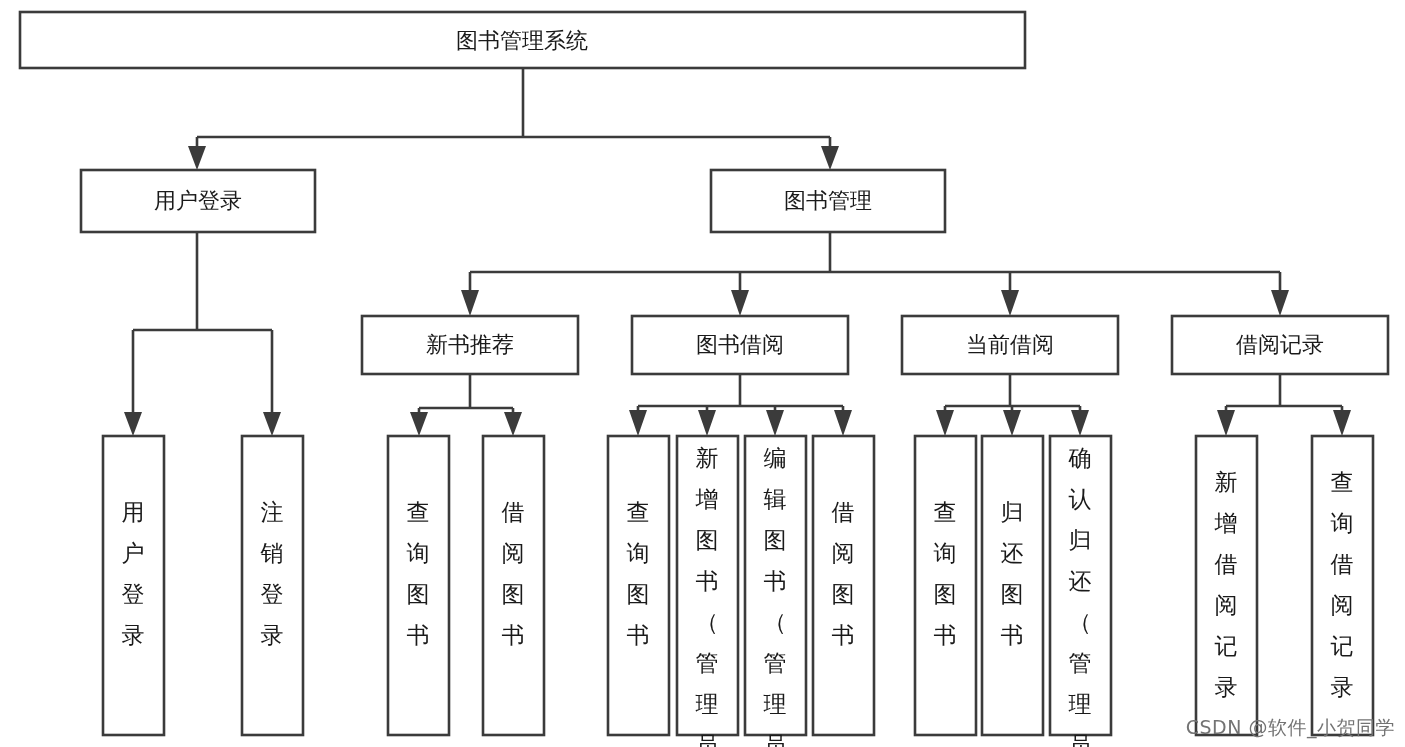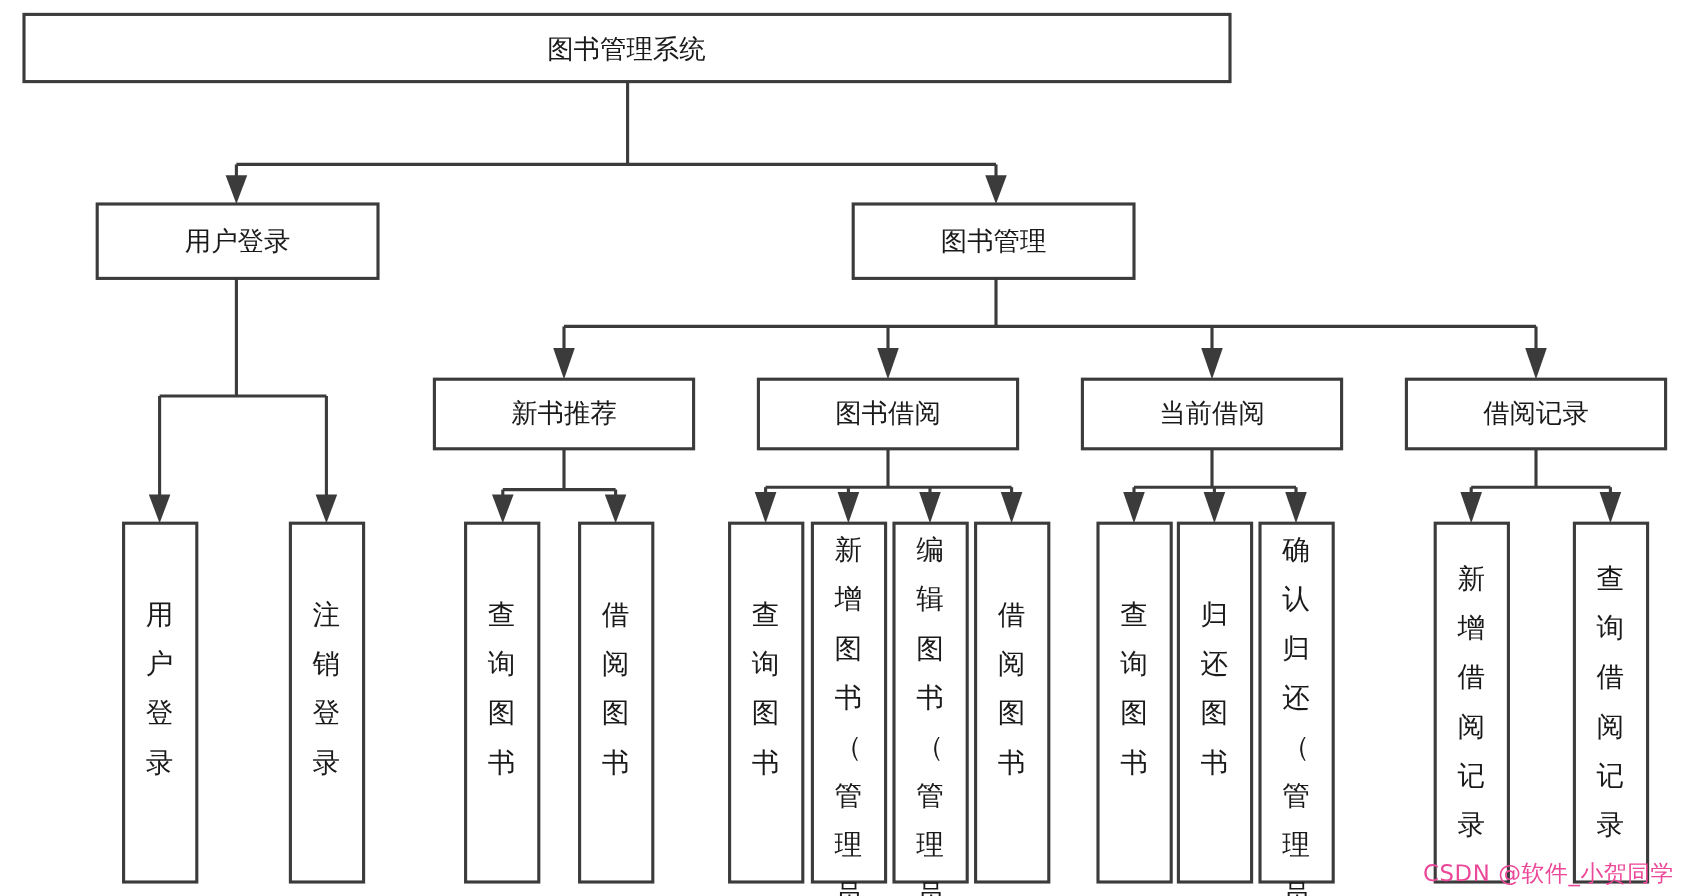--- a/index.html
+++ b/index.html
@@ -53,21 +53,21 @@
     fill: #1a1a1a;
     font-size: 23px;
     text-anchor: middle;
   }
   .watermark {
     position: absolute;
     right: 10px;
     bottom: 6px;
     font-family: "DejaVu Sans", "Liberation Sans", sans-serif;
     font-size: 19px;
-    color: #ec4899;
+    color: #737373;
     white-space: nowrap;
     letter-spacing: 0.5px;
   }
 </style>
 </head>
 <body>
 
 <div id="diagram-root">
 
   <svg class="flow" viewBox="0 0 1405 747">

